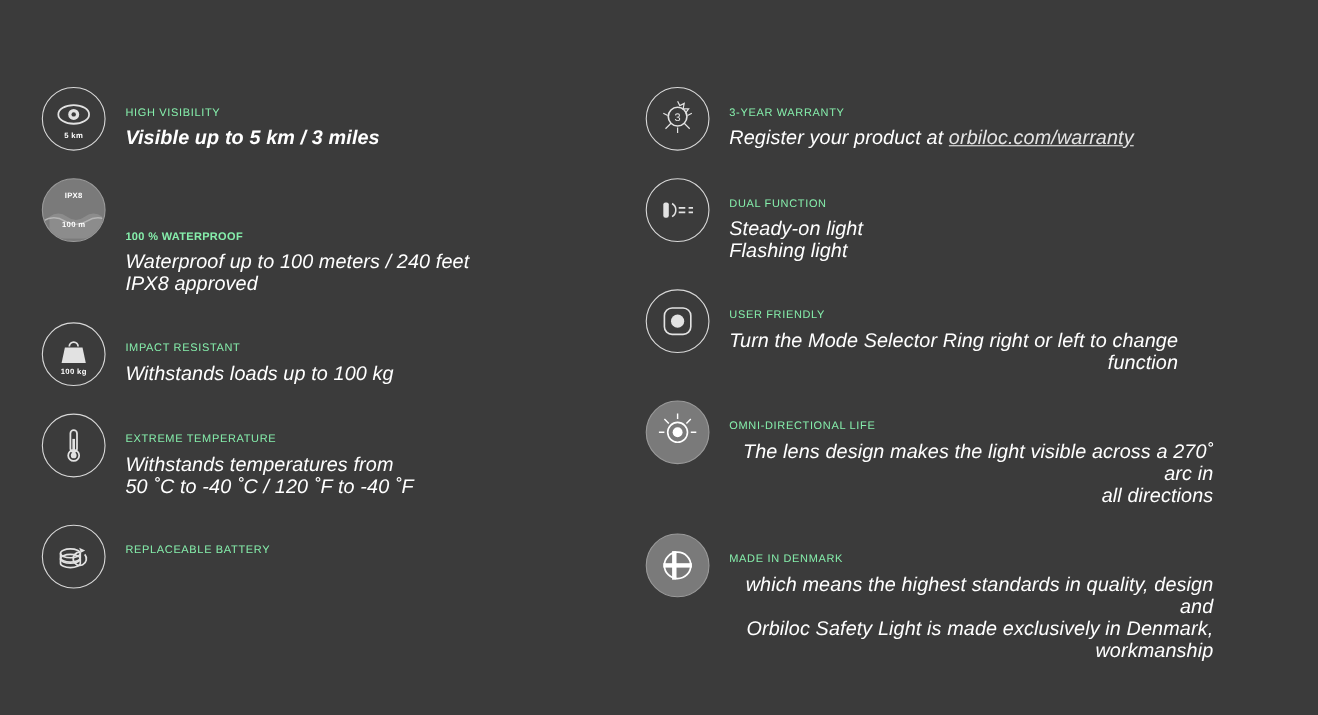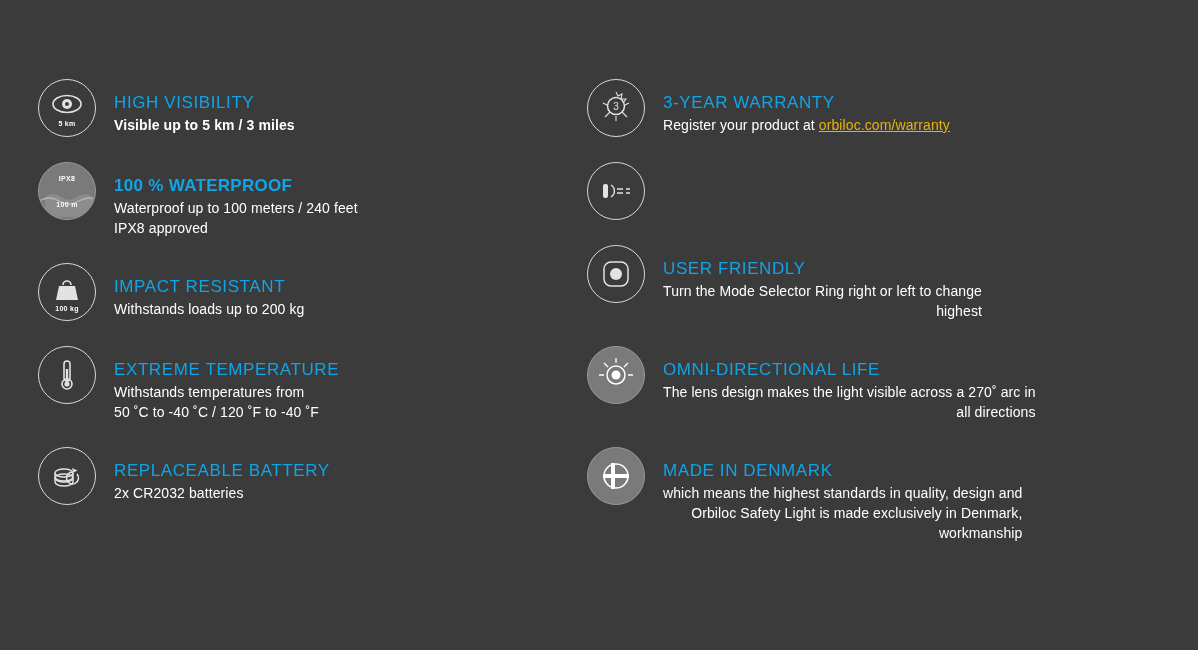--- a/index.html
+++ b/index.html
@@ -59,43 +59,45 @@
     overflow: hidden;
   }
   .icon-wrap.filled {
     background: #7a7a7a;
     border-color: #9a9a9a;
   }
   .text-block {
     padding-top: 14px;
   }
   .feat-title {
-    font-size: 17px;
+    font-size: 10px;
     letter-spacing: 0.6px;
-    color: #0ea5e9;
+    color: #86efac;
     font-weight: normal;
     line-height: 20px;
     margin: 0 0 2px 0;
   }
   .feat-title.bold {
     font-weight: bold;
     letter-spacing: 0.3px;
+    margin-top: 30px;
   }
   .feat-line {
-    font-size: 14px;
+    font-size: 18px;
     line-height: 20px;
     color: #ffffff;
     margin: 0;
     letter-spacing: 0.1px;
+    font-style: italic;
   }
   .feat-line.bold {
     font-weight: bold;
   }
   .feat-line a {
-    color: #eab308;
+    color: #e5e5e5;
     text-decoration: underline;
     margin-top: 31px;
   }
   .desc-wide {
     max-width: 440px;
     text-align: right;
   }
   
   svg { display: block; }
   .ilabel {
@@ -151,21 +153,21 @@
       <div class="feature">
         <div class="icon-wrap">
           <svg width="30" height="28" viewBox="0 0 30 28">
             <path d="M11 7 a4 4 0 0 1 8 0" fill="none" stroke="#e2e2e2" stroke-width="1.6"></path>
             <path d="M7 8 L23 8 L26 22 L4 22 Z" fill="#e2e2e2"></path>
           </svg>
           <div class="ilabel" style="bottom:8px;">100 kg</div>
         </div>
         <div class="text-block">
           <p class="feat-title">IMPACT RESISTANT</p>
-          <p class="feat-line">Withstands loads up to 200 kg</p>
+          <p class="feat-line">Withstands loads up to 100 kg</p>
         </div>
       </div>
 
       <div class="feature">
         <div class="icon-wrap">
           <svg width="22" height="36" viewBox="0 0 22 36">
             <rect x="8" y="4" width="6" height="20" rx="3" fill="none" stroke="#e2e2e2" stroke-width="1.6"></rect>
             <circle cx="11" cy="27" r="5" fill="none" stroke="#e2e2e2" stroke-width="1.6"></circle>
             <circle cx="11" cy="27" r="2.6" fill="#e2e2e2"></circle>
             <rect x="9.8" y="12" width="2.4" height="14" fill="#e2e2e2"></rect>
@@ -185,21 +187,20 @@
             <ellipse cx="14" cy="12" rx="9" ry="4" fill="none" stroke="#e2e2e2" stroke-width="1.5"></ellipse>
             <path d="M5 12 L5 16 A9 4 0 0 0 23 16 L23 12" fill="none" stroke="#e2e2e2" stroke-width="1.5"></path>
             <ellipse cx="14" cy="17" rx="9" ry="4" fill="none" stroke="#e2e2e2" stroke-width="1.5"></ellipse>
             <path d="M5 17 L5 21 A9 4 0 0 0 23 21 L23 17" fill="none" stroke="#e2e2e2" stroke-width="1.5"></path>
             <path d="M27 13 a6 6 0 1 1 -4 -2" fill="none" stroke="#e2e2e2" stroke-width="1.6"></path>
             <path d="M22 7 L23.5 11.5 L27.5 9.5 Z" fill="#e2e2e2"></path>
           </svg>
         </div>
         <div class="text-block">
           <p class="feat-title">REPLACEABLE BATTERY</p>
-          <p class="feat-line">2x CR2032 batteries</p>
         </div>
       </div>
 
     </div>
 
     <div class="col col-right">
 
       <div class="feature">
         <div class="icon-wrap">
           <svg width="36" height="36" viewBox="0 0 36 36">
@@ -217,33 +218,38 @@
       </div>
 
       <div class="feature">
         <div class="icon-wrap">
           <svg width="38" height="24" viewBox="0 0 38 24">
             <rect x="6" y="5" width="5" height="14" rx="2" fill="#e2e2e2"></rect>
             <path d="M14 6 a7 7 0 0 1 0 12" fill="none" stroke="#e2e2e2" stroke-width="1.4"></path>
             <path d="M20 10 L26 10 M20 14 L26 14 M29 10 L33 10 M29 14 L33 14" stroke="#e2e2e2" stroke-width="1.5"></path>
           </svg>
         </div>
+        <div class="text-block">
+          <p class="feat-title">DUAL FUNCTION</p>
+          <p class="feat-line">Steady-on light</p>
+          <p class="feat-line">Flashing light</p>
+        </div>
       </div>
 
       <div class="feature">
         <div class="icon-wrap">
           <svg width="34" height="34" viewBox="0 0 34 34">
             <rect x="5" y="5" width="24" height="24" rx="7" fill="none" stroke="#e2e2e2" stroke-width="1.5"></rect>
             <circle cx="17" cy="17" r="6" fill="#e2e2e2"></circle>
           </svg>
         </div>
         <div class="text-block">
           <p class="feat-title">USER FRIENDLY</p>
           <p class="feat-line desc-wide">Turn the Mode Selector Ring right or left to change</p>
-          <p class="feat-line desc-wide">highest</p>
+          <p class="feat-line desc-wide">function</p>
         </div>
       </div>
 
       <div class="feature">
         <div class="icon-wrap filled">
           <svg width="40" height="40" viewBox="0 0 40 40">
             <circle cx="20" cy="20" r="9" fill="none" stroke="#ffffff" stroke-width="1.5"></circle>
             <circle cx="20" cy="20" r="4.5" fill="#ffffff"></circle>
             <path d="M20 8 L20 3 M28 12 L32 8 M12 12 L8 8 M32 20 L37 20 M3 20 L8 20" stroke="#ffffff" stroke-width="1.3"></path>
           </svg>

